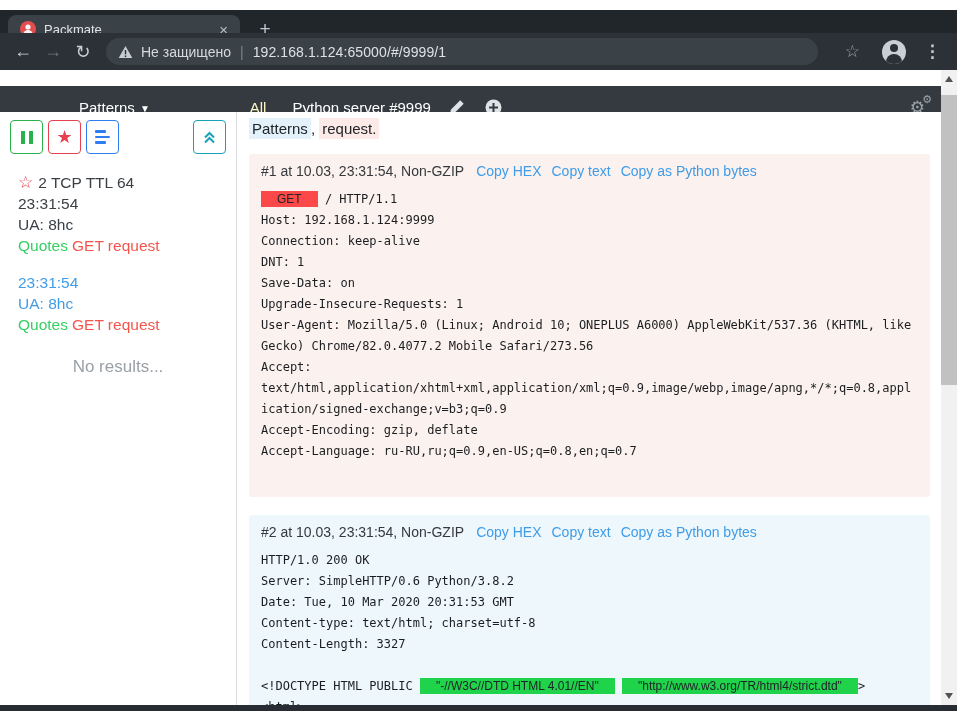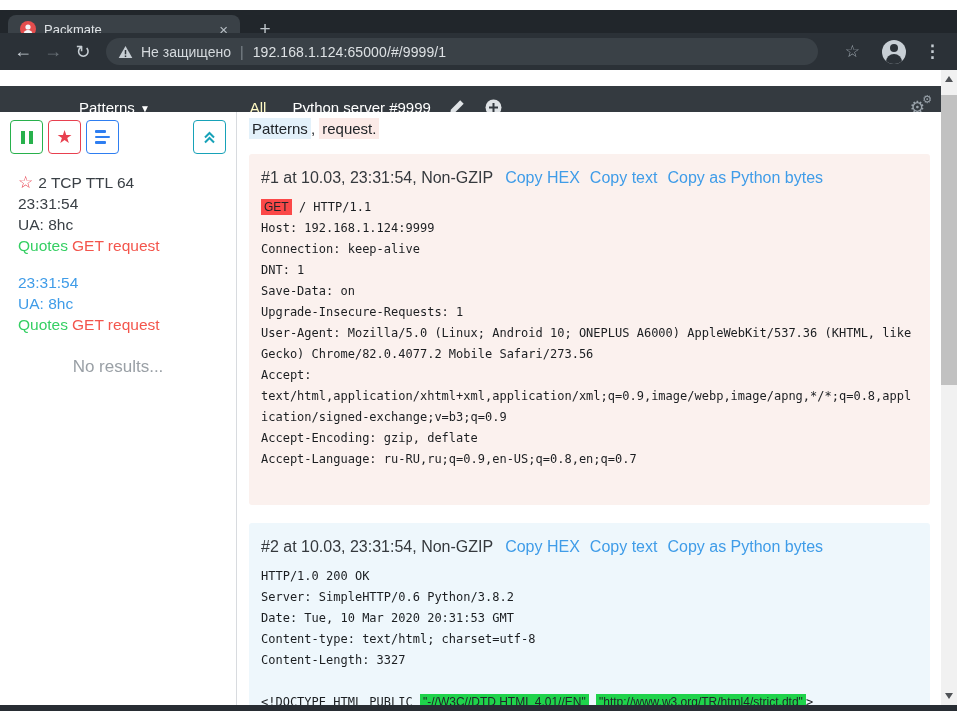--- a/index.html
+++ b/index.html
@@ -82,27 +82,27 @@
   .pat-tag { margin-right:4px; }
   .no-results { text-align:center; color:#9aa0a6; font-size:17px; margin-top:22px; }
   
   .found-line { font-size:15px; color:#212529; height:26px; }
   .found-hl-blue { background:#e3f1fa; padding:2px 3px; }
   .found-hl-red { background:#fbeae7; padding:2px 3px; }
   .packet { border-radius:3px; margin-top:8px; padding:9px 12px 14px 12px; }
   .packet + .packet { margin-top:18px; }
   .packet.request { background:#fbf1ee; }
   .packet.response { background:#eef7fc; }
-  .packet-head { font-size:16px; color:#35393d;margin-top:6px; }
+  .packet-head { font-size:14px; color:#35393d; }
   .packet-title { margin-right:12px; }
   .copy-link { color:#3f9ce8; margin-right:10px; text-decoration:none; cursor:pointer; }
   .packet-body { margin-top:10px; font-family:"DejaVu Sans Mono", monospace; font-size:12px;
                  color:#1b1e21; }
   .pline { white-space:pre-wrap; overflow-wrap:break-word; word-wrap:break-word; line-height:21px; min-height:21px; }
-  .hl { font-family:"Liberation Sans", sans-serif; padding:1px 3px; }
+  .hl { font-family:"Liberation Sans", sans-serif; padding:1px 16px; }
   .hl-red { background:#fb4848; color:#212529; }
   .hl-green { background:#1fd34b; color:#212529; }
 </style>
 </head>
 <body>
 
 <div class="tabstrip">
   <div class="tab">
     <svg class="favicon" viewBox="0 0 16 16">
       <circle cx="8" cy="8" r="8" fill="#e44d4d"></circle>

